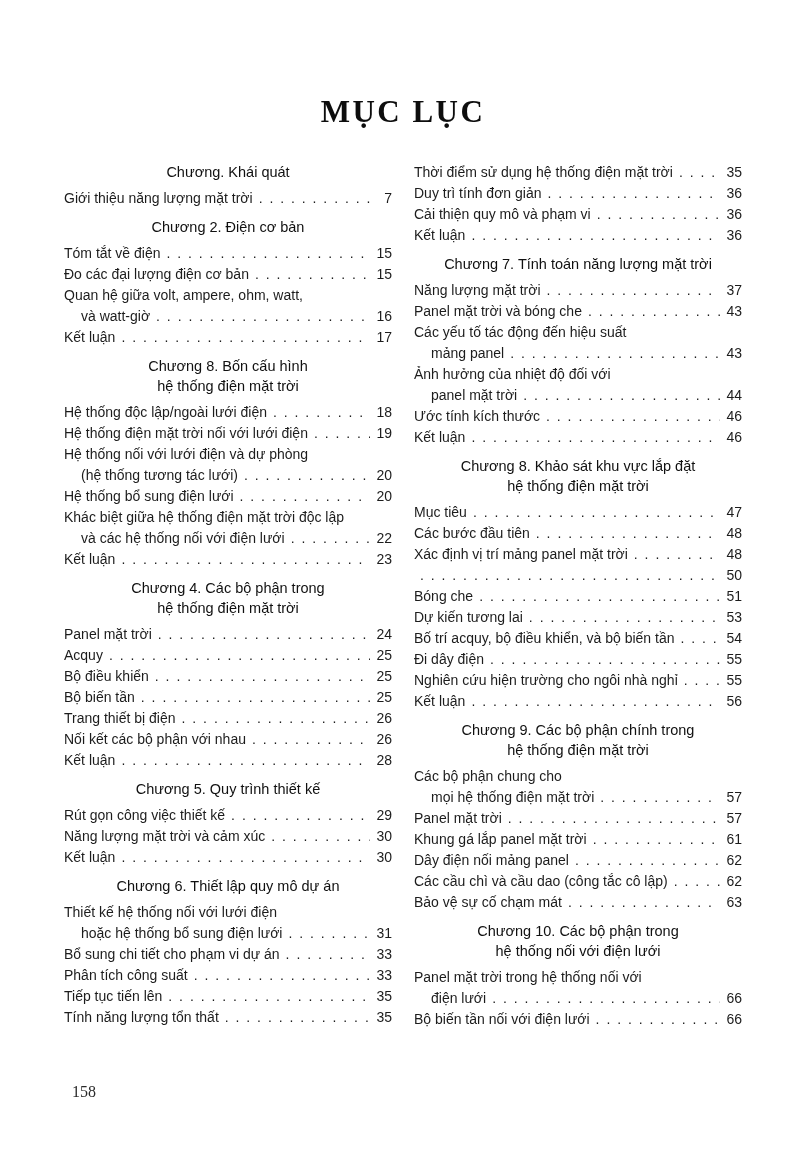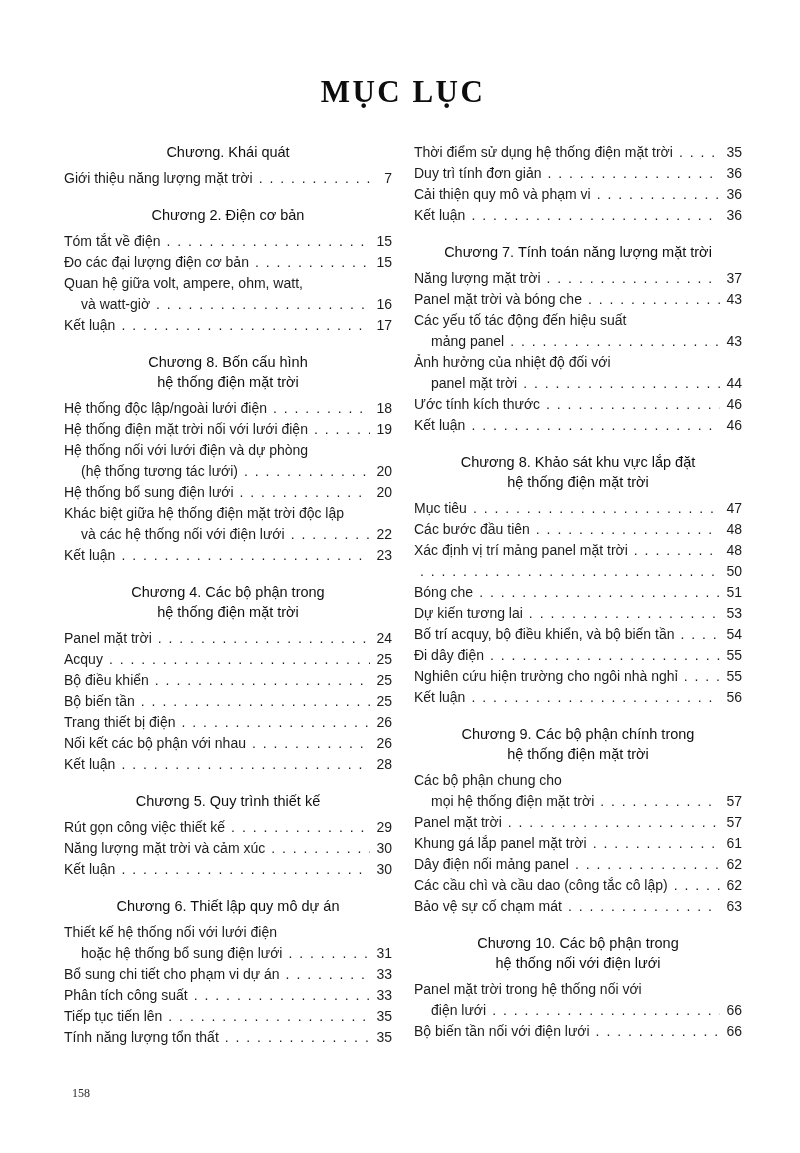--- a/index.html
+++ b/index.html
@@ -19,28 +19,29 @@
     padding: 74px 58px 0 64px;
   }
   .title {
     font-family: "Liberation Serif", serif;
     font-weight: 700;
     font-size: 31px;
     letter-spacing: 2.5px;
     text-align: center;
     color: #0d0d0d;
     margin-bottom: 32px;
+    margin-top: 20px;
   }
   .columns {
     display: flex;
     gap: 22px;
     align-items: flex-start;
   }
   .col { flex: 1 1 0; min-width: 0; }
-  .toc-section { margin-top: 16px; }
+  .toc-section { margin-top: 8px; }
   .col > .toc-section:first-child { margin-top: 0; }
   .heading {
     text-align: center;
     font-weight: 400;
     font-size: 14.5px;
     line-height: 20px;
     color: #101010;
     margin-bottom: 6px;
   }
   .entry { }
@@ -68,21 +69,21 @@
     flex: 0 0 auto;
     min-width: 19px;
     text-align: right;
     white-space: nowrap;
   }
   .folio {
     position: absolute;
     left: 72px;
     bottom: 52px;
     font-family: "Liberation Serif", serif;
-    font-size: 12px;
+    font-size: 16px;
     color: #2a2a2a;
   }
 </style>
 </head>
 <body>
 
 <div class="sheet">
   <h1 class="title">MỤC LỤC</h1>
   <div class="columns">
     <div class="col" id="col-0">

